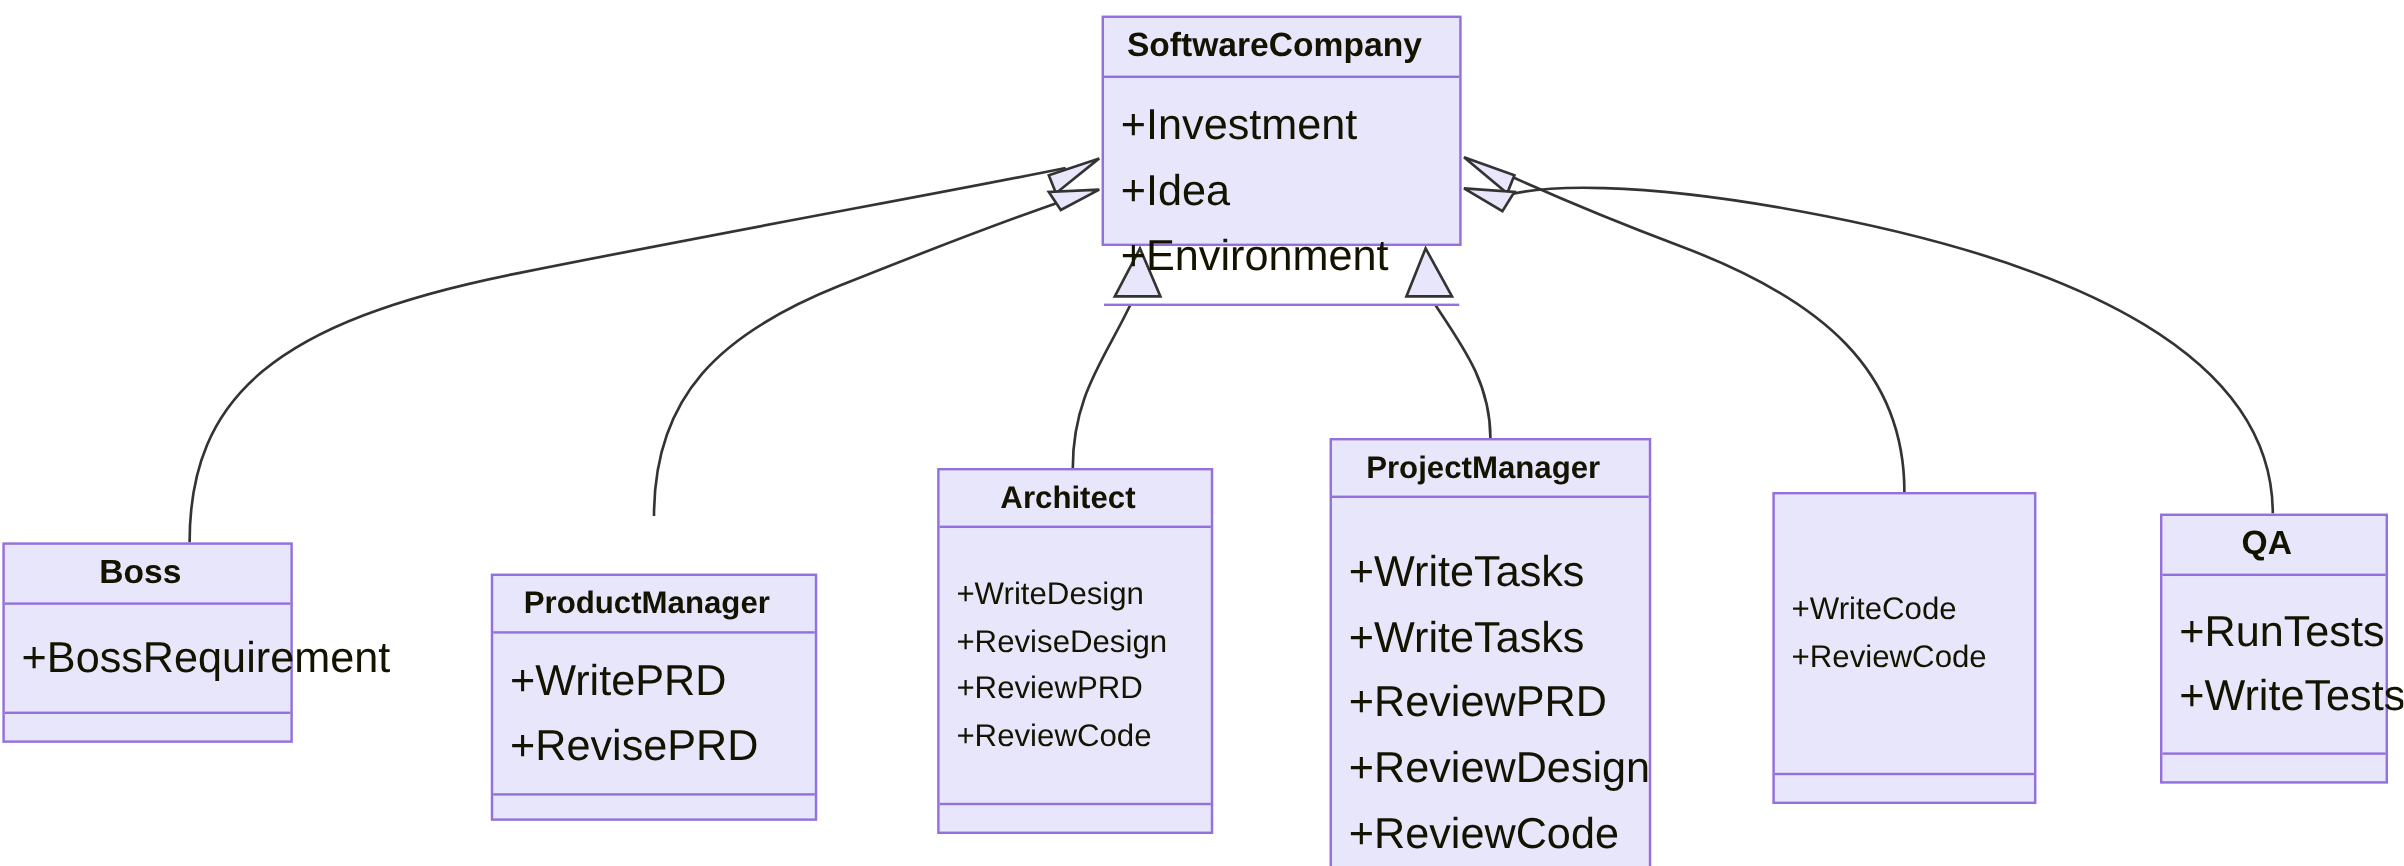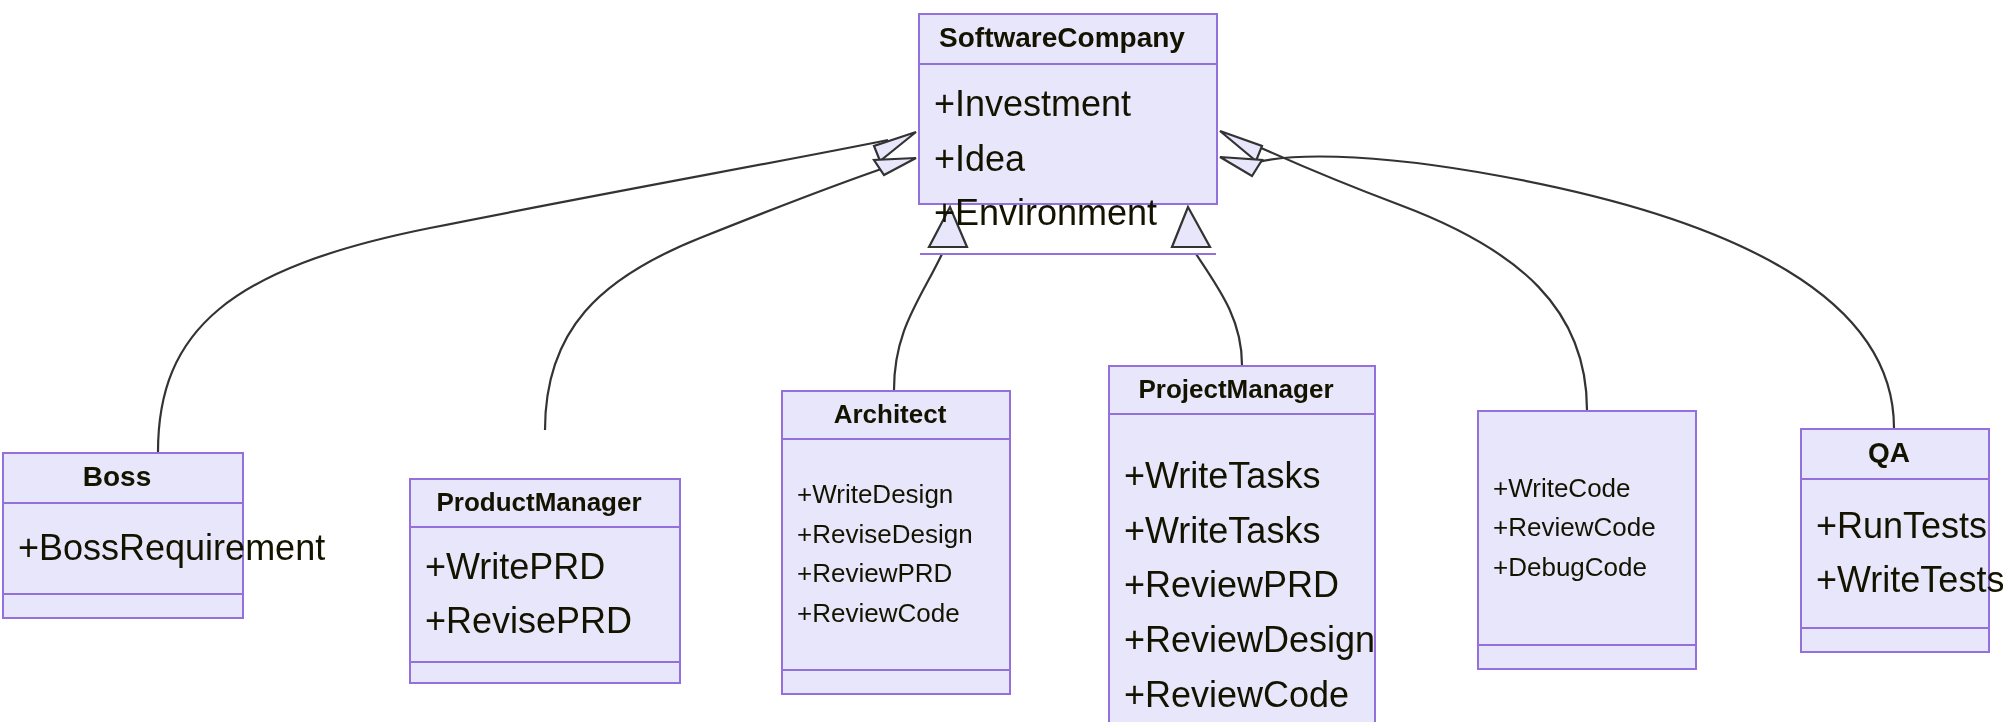--- a/index.html
+++ b/index.html
@@ -151,21 +151,20 @@
       <div class="uml-attr">+ReviewDesign</div>
       <div class="uml-attr">+ReviewCode</div>
     </div>
     <div class="uml-methods"></div>
   </div>
 
   <div class="uml-class" style="left:1477px; top:410px; width:220px; height:260px;">
     <div class="uml-attrs a-26">
       <div class="uml-attr">+WriteCode</div>
       <div class="uml-attr">+ReviewCode</div>
-      <div class="uml-attr">+DebugCode</div>
     </div>
     <div class="uml-methods"></div>
   </div>
 
   <div class="uml-class" style="left:1800px; top:428px; width:190px; height:225px;">
     <div class="uml-title t-28">QA</div>
     <div class="uml-attrs a-27">
       <div class="uml-attr">+RunTests</div>
       <div class="uml-attr">+WriteTests</div>
     </div>

